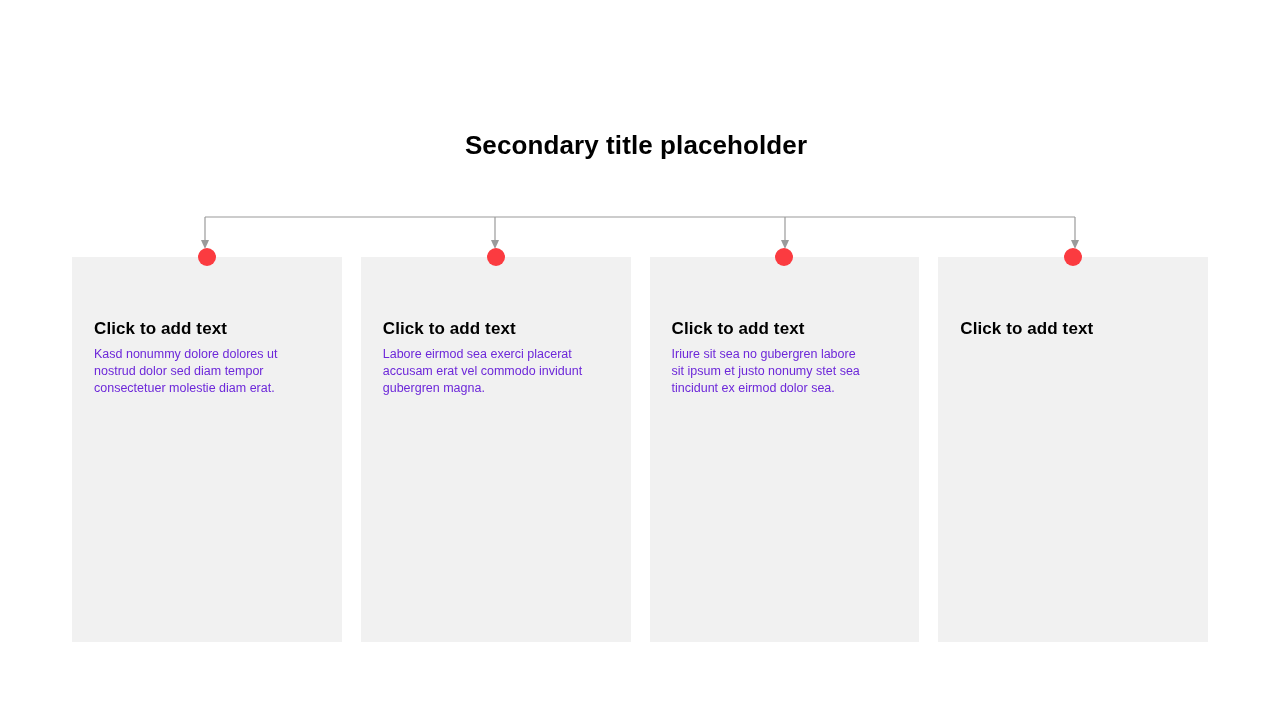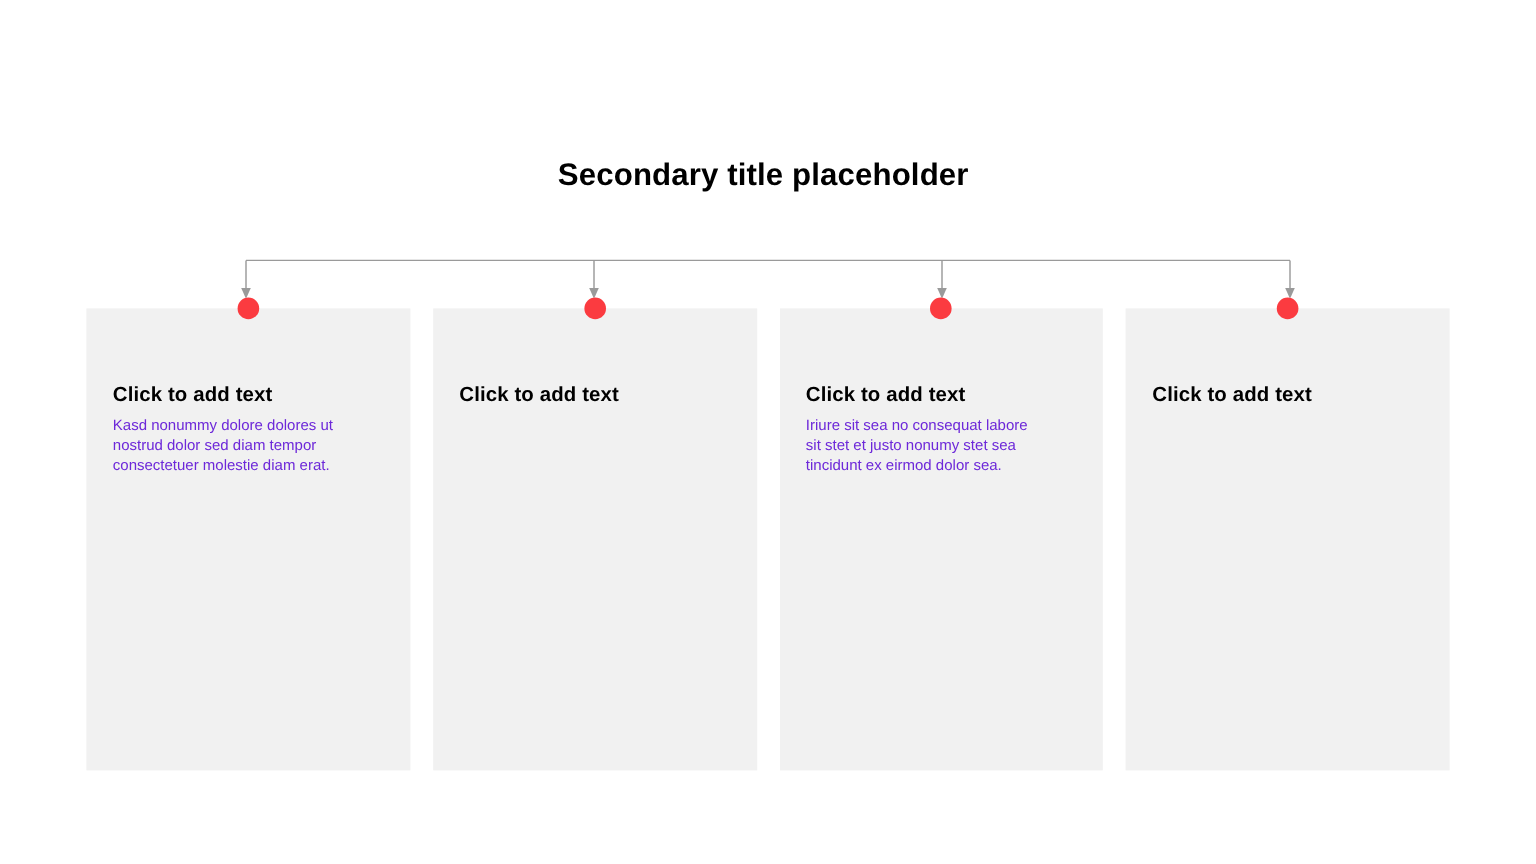--- a/index.html
+++ b/index.html
@@ -117,26 +117,27 @@
 
     <div class="card">
       <span class="card-dot"></span>
       <h2 class="card-heading">Click to add text</h2>
       <p class="card-body">Kasd nonummy dolore dolores ut nostrud dolor sed diam tempor consectetuer molestie diam erat.</p>
     </div>
 
     <div class="card">
       <span class="card-dot"></span>
       <h2 class="card-heading">Click to add text</h2>
+      <p class="card-body">Labore eirmod sea exerci placerat accusam erat vel commodo invidunt gubergren magna.</p>
     </div>
 
     <div class="card">
       <span class="card-dot"></span>
       <h2 class="card-heading">Click to add text</h2>
-      <p class="card-body">Iriure sit sea no consequat labore sit stet et justo nonumy stet sea tincidunt ex eirmod dolor sea.</p>
+      <p class="card-body">Iriure sit sea no gubergren labore sit ipsum et justo nonumy stet sea tincidunt ex eirmod dolor sea.</p>
     </div>
 
     <div class="card">
       <span class="card-dot"></span>
       <h2 class="card-heading">Click to add text</h2>
     </div>
 
   </div>
 </div>
 

